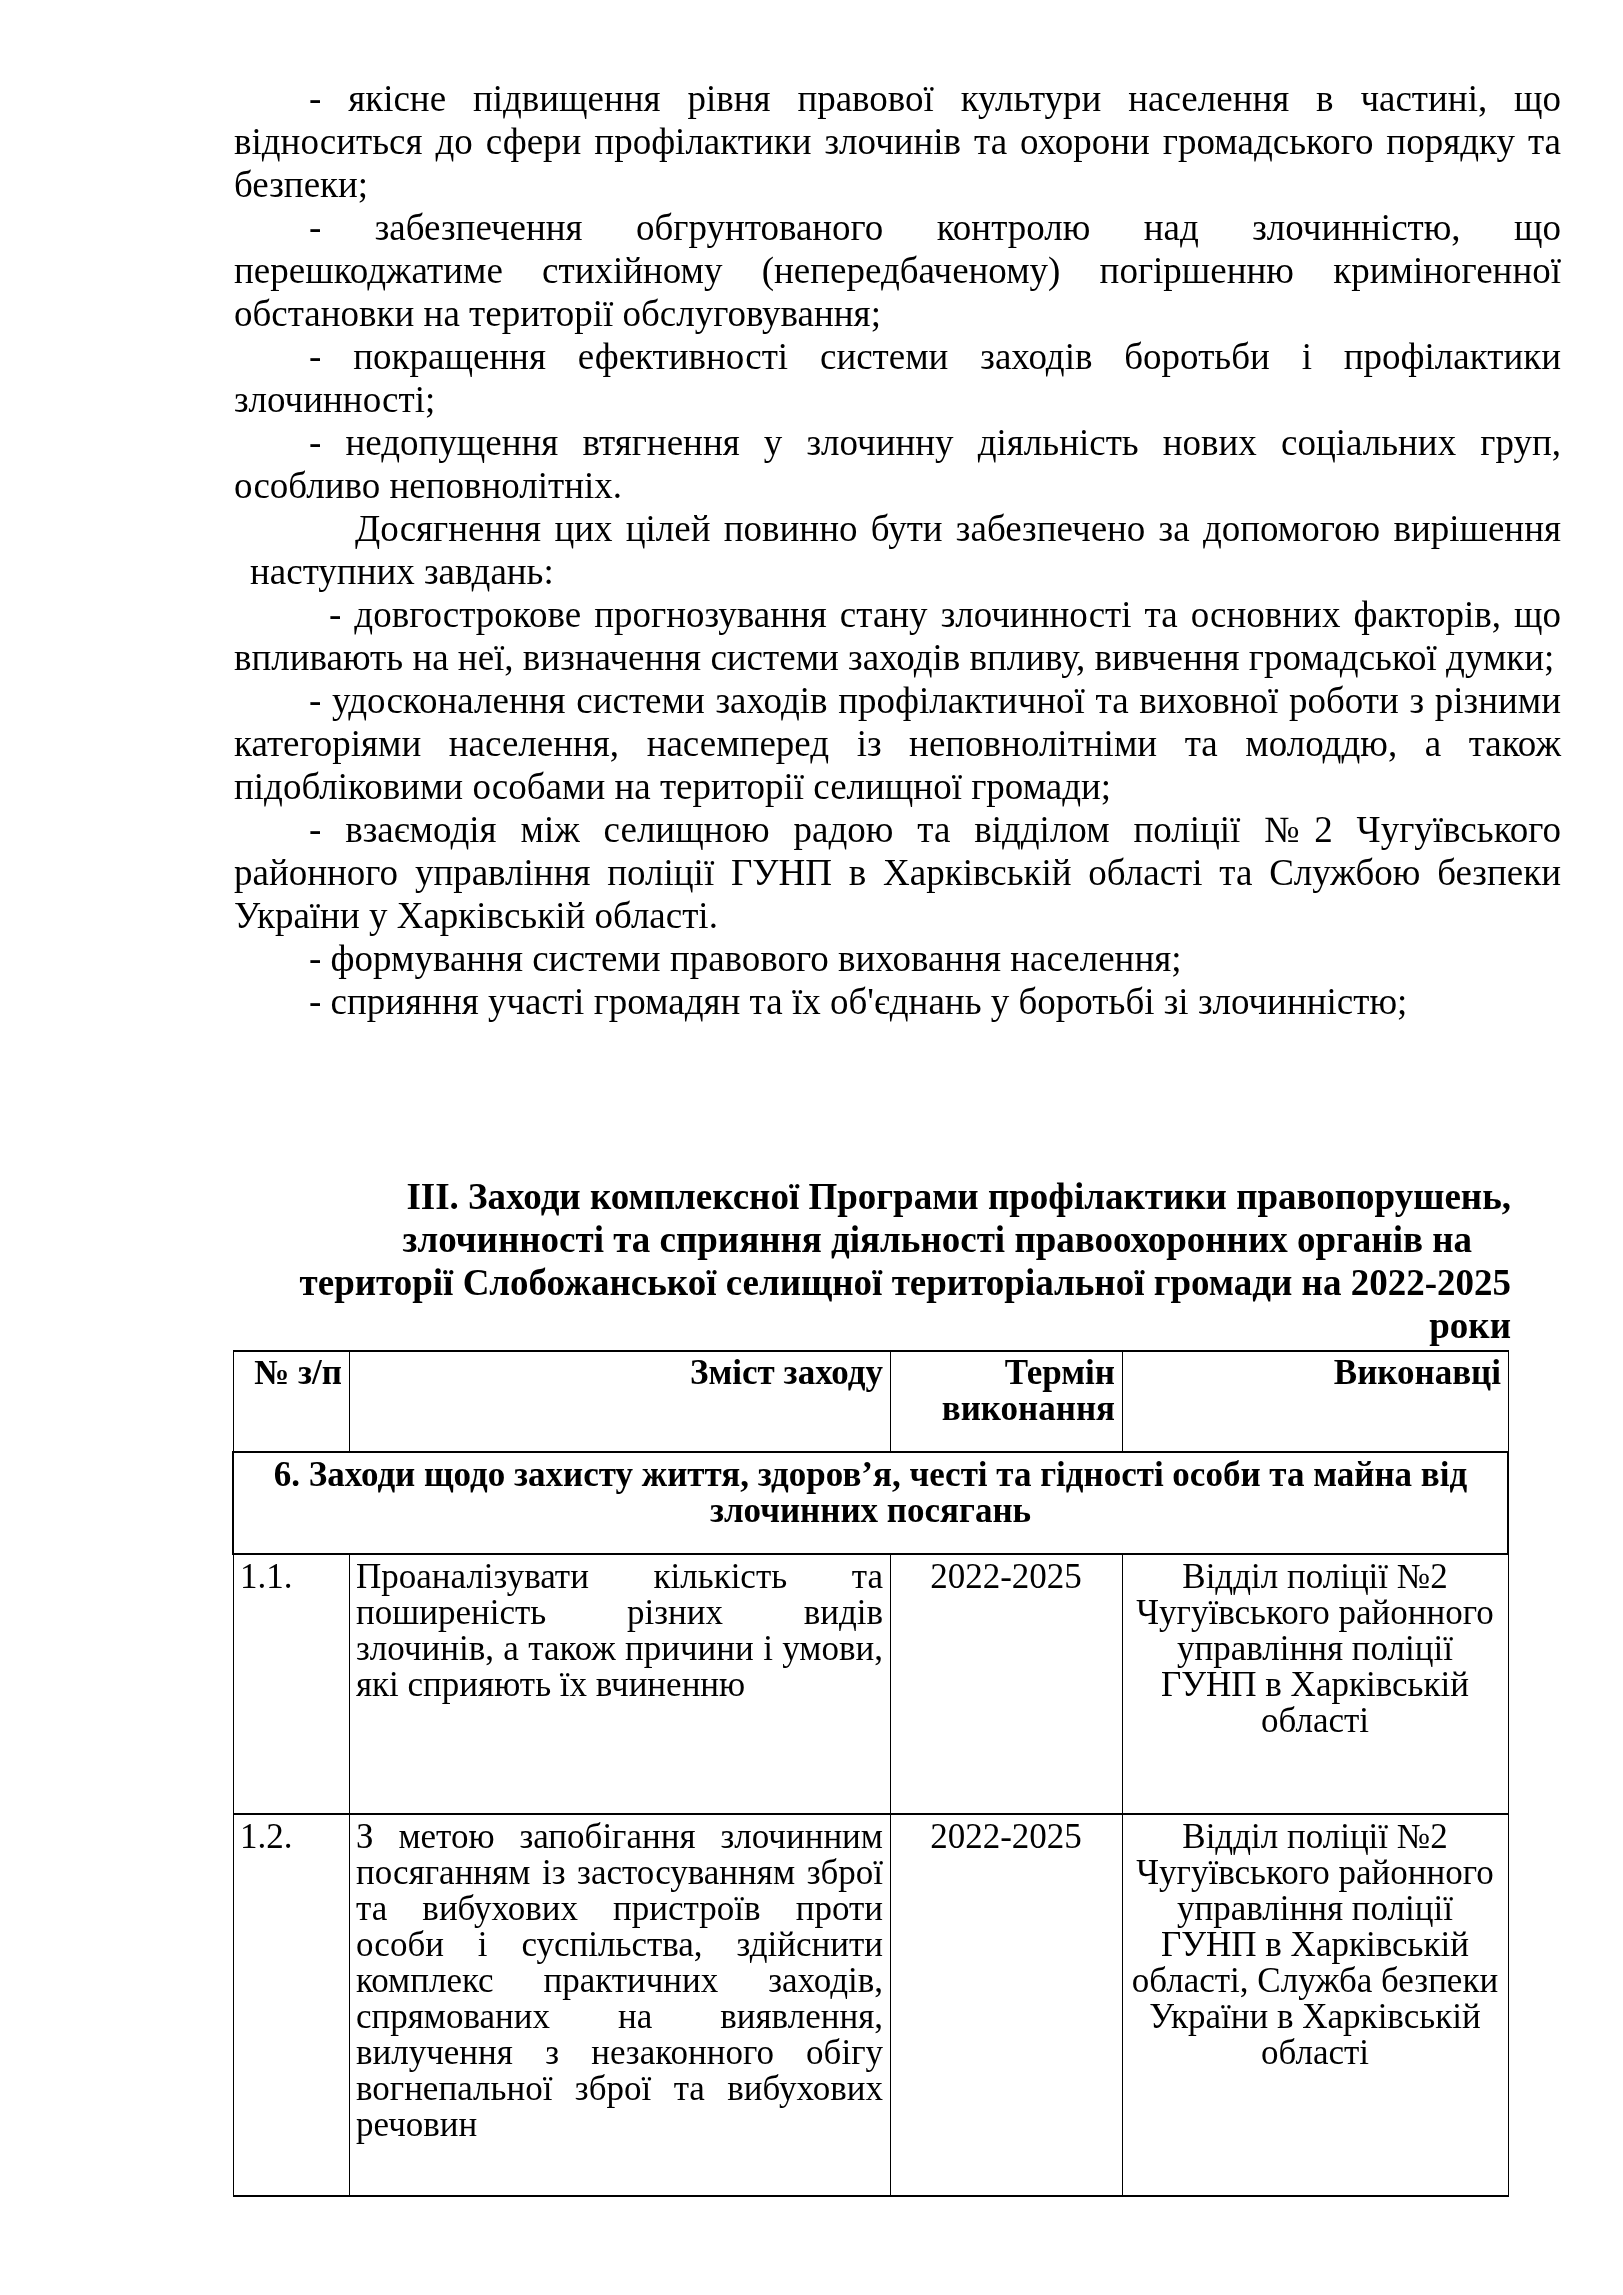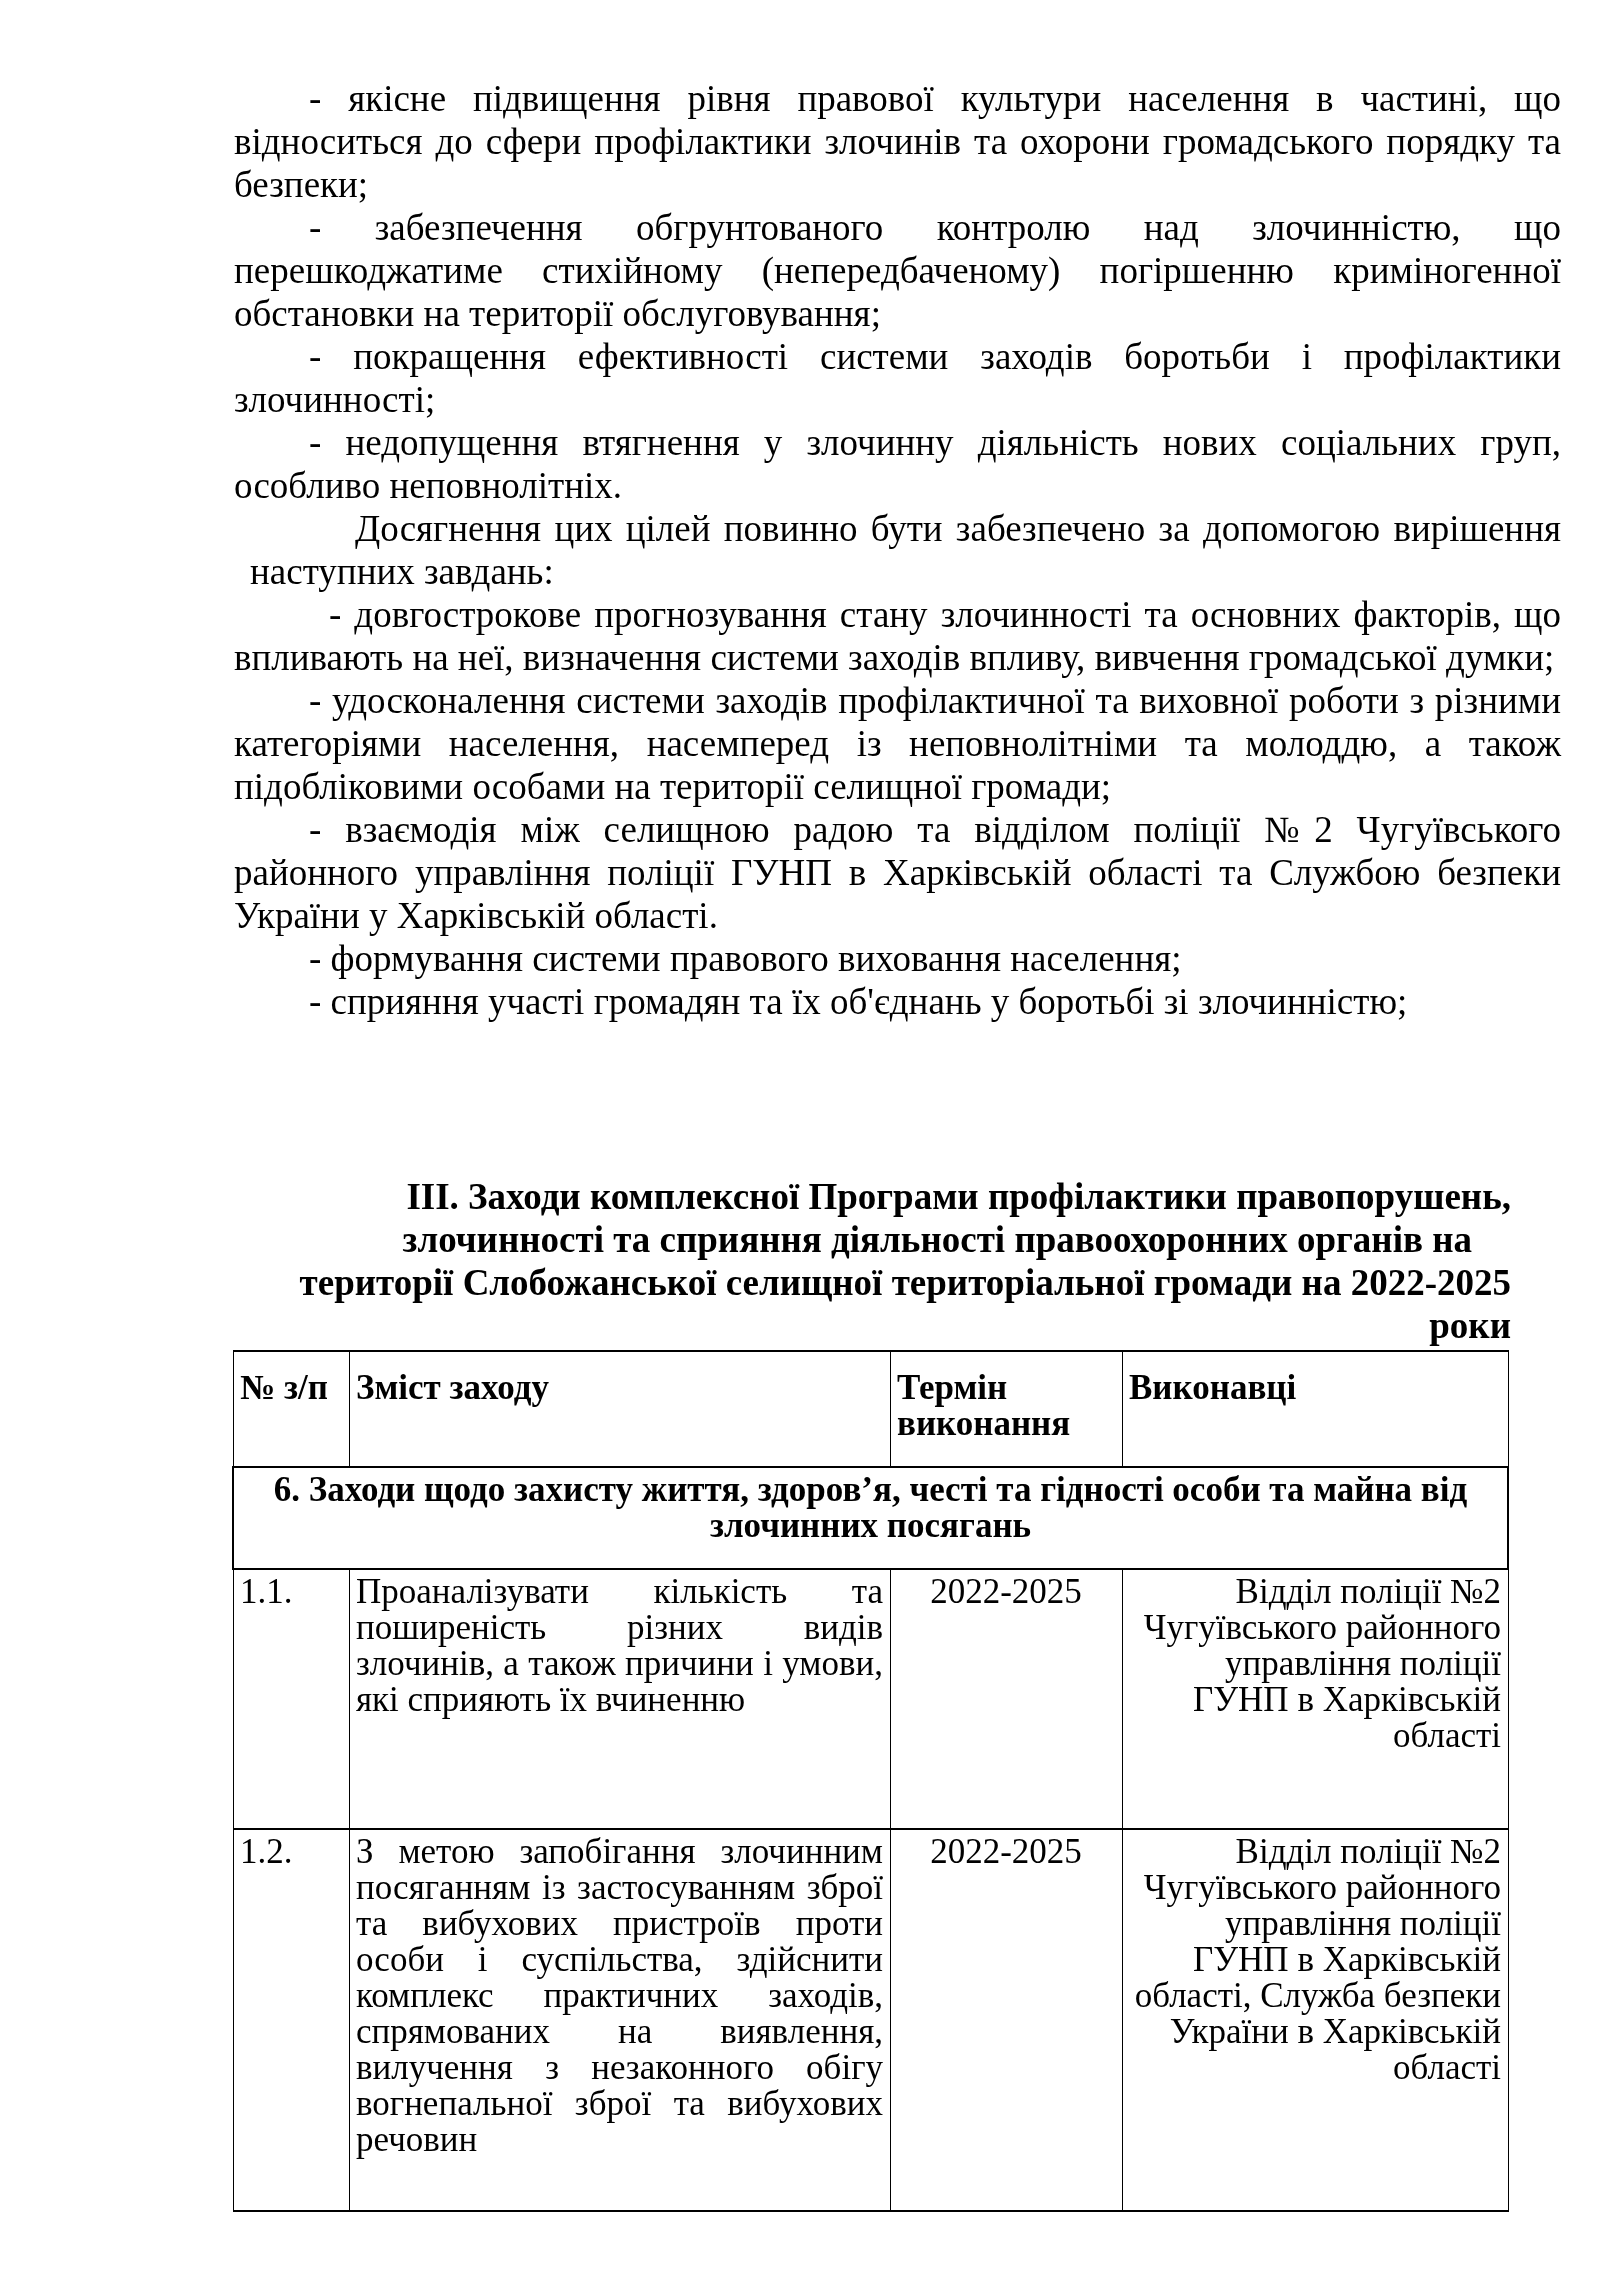--- a/index.html
+++ b/index.html
@@ -55,37 +55,37 @@
     font-size: 35px;
     line-height: 36px;
   }
   table.measures td, table.measures th {
     border: 2px solid #000;
     vertical-align: top;
     padding: 3.9px 6.5px 3.9px 6.5px;
   }
   table.measures th {
     font-weight: bold;
-    text-align: left;
+    text-align: right;
     height: 92px;
-    padding-top: 18px;
+    padding-top: 3px;
   }
   table.measures th.thin, table.measures td.thin { border-left-width: 1.3px; border-right-width: 1.3px; }
   .sec-row td {
     font-weight: bold;
     text-align: center;
     height: 92px;
     padding: 11.8px 26px 6.5px 26px;
   }
   .row-11 td { height: 251px; margin-top: 36px; }
   .row-12 td { height: 372px; }
   td.num { text-align: left; padding-left: 11.8px; }
   td.content { text-align: justify; }
   td.term { text-align: center; }
-  td.exec { text-align: right; }
+  td.exec { text-align: center; }
 </style>
 </head>
 <body>
 
 <div class="page">
   <p class="para indent">- якісне підвищення рівня правової культури населення в частині, що відноситься до сфери профілактики злочинів та охорони громадського порядку та безпеки;</p>
   <p class="para indent">-  забезпечення обгрунтованого контролю над злочинністю, що перешкоджатиме стихійному (непередбаченому) погіршенню криміногенної обстановки на території обслуговування;</p>
   <p class="para indent">- покращення ефективності системи заходів боротьби і профілактики злочинності;</p>
   <p class="para indent">- недопущення втягнення у злочинну діяльність нових соціальних груп, особливо неповнолітніх.</p>
   <p class="para indent-lg">Досягнення цих цілей повинно бути забезпечено за допомогою вирішення наступних завдань:</p>

